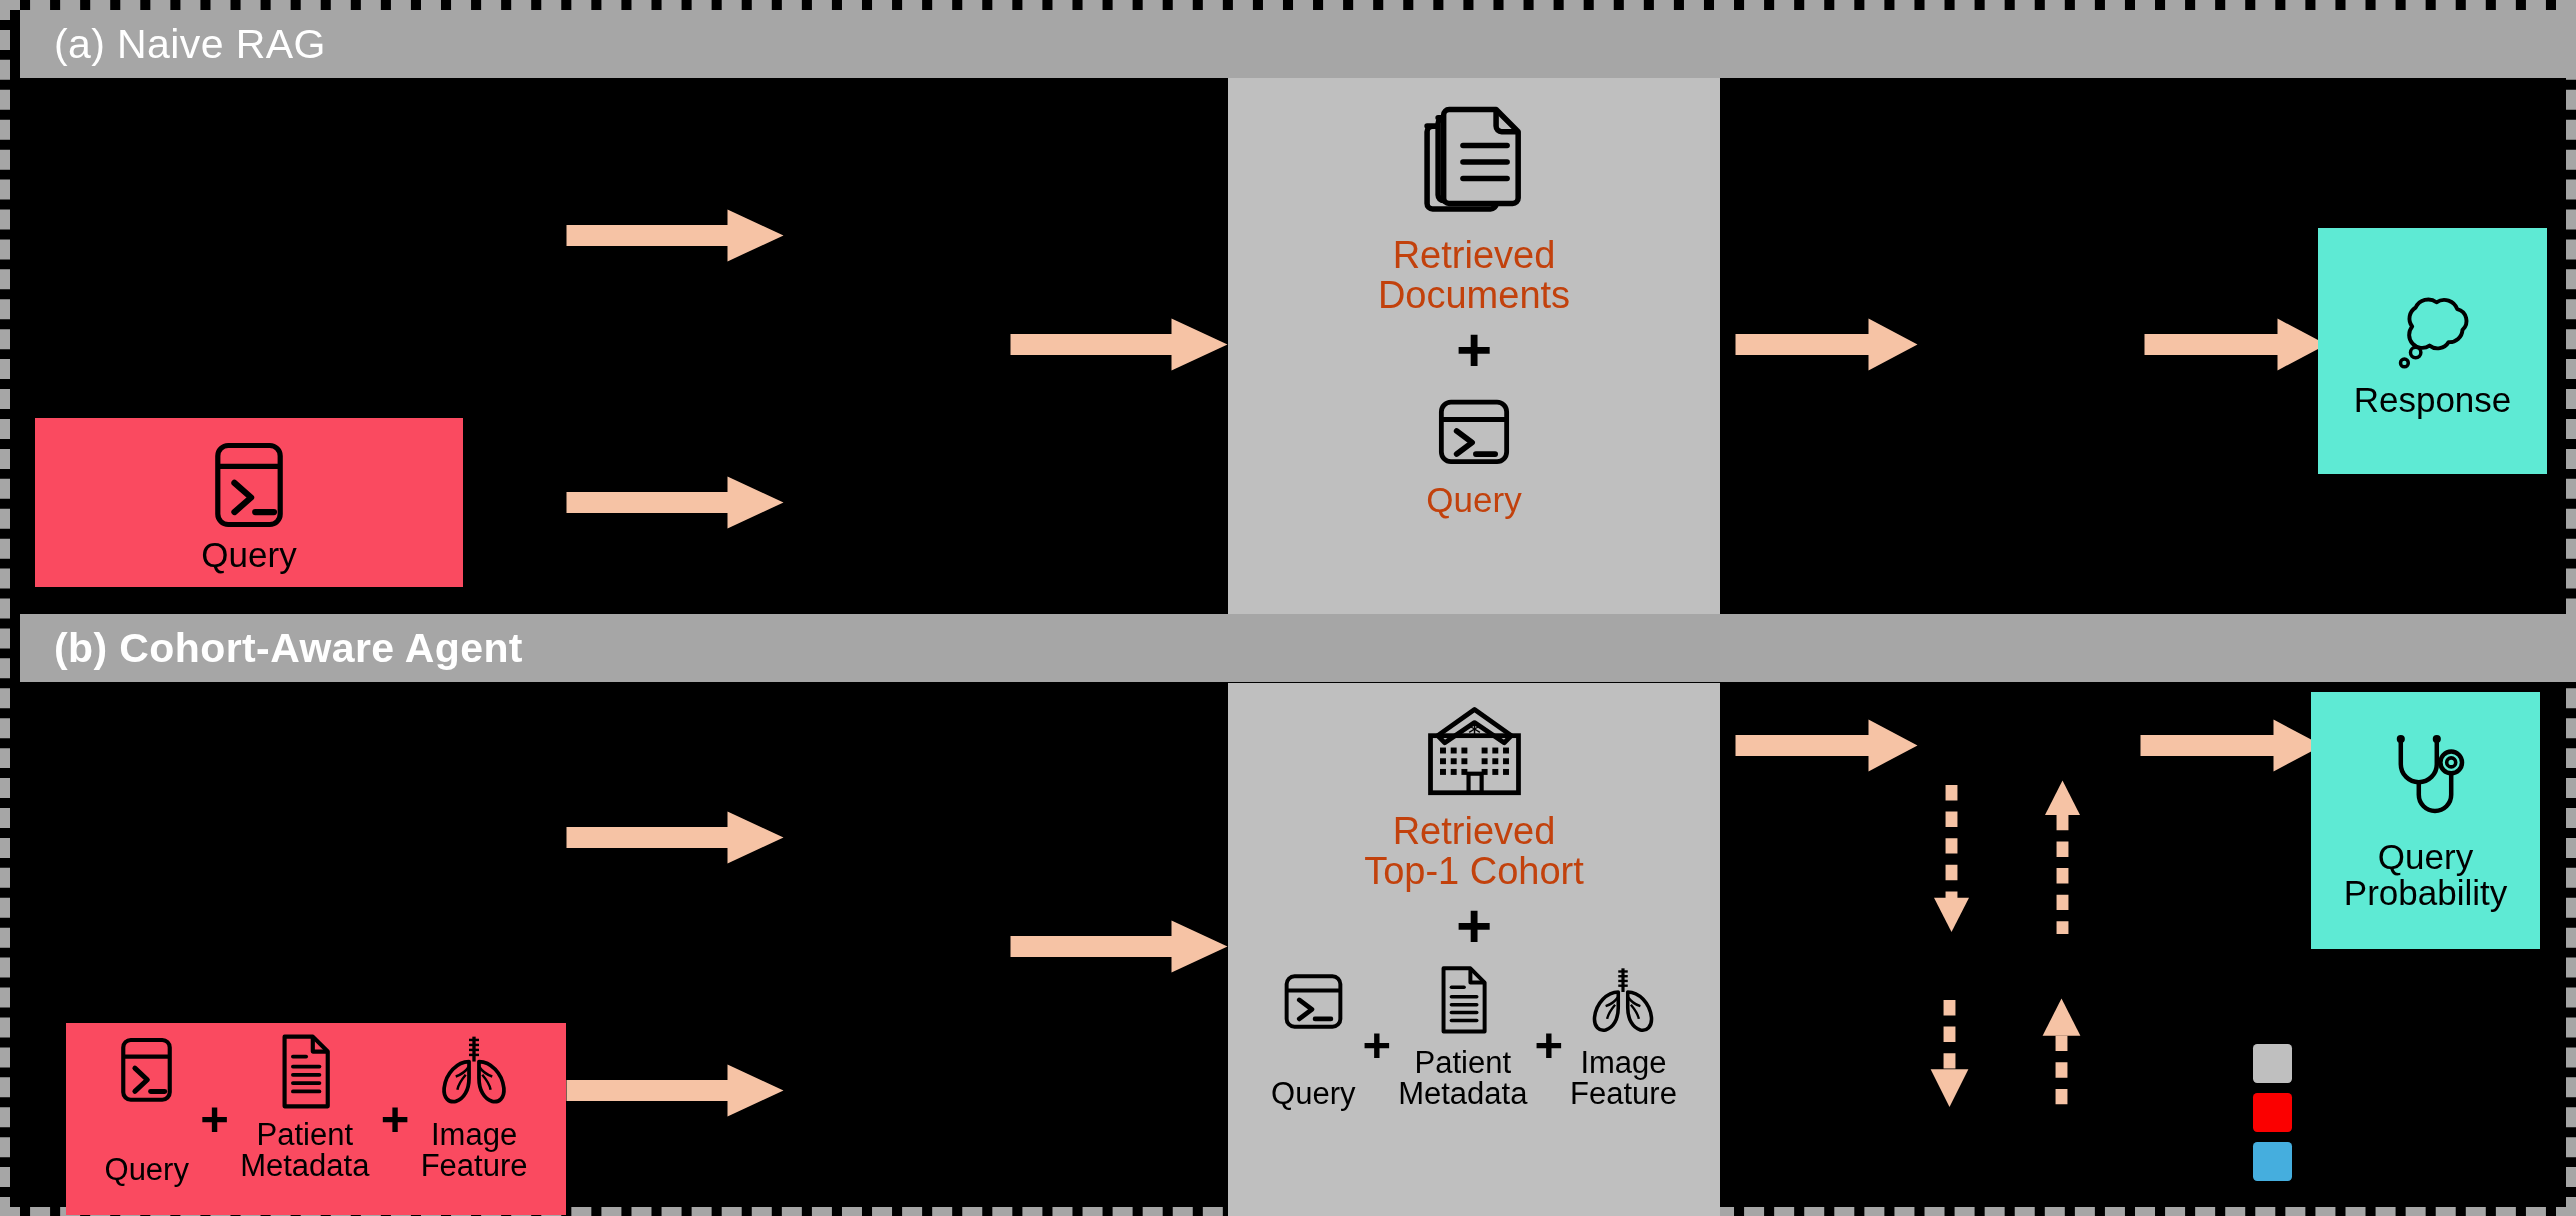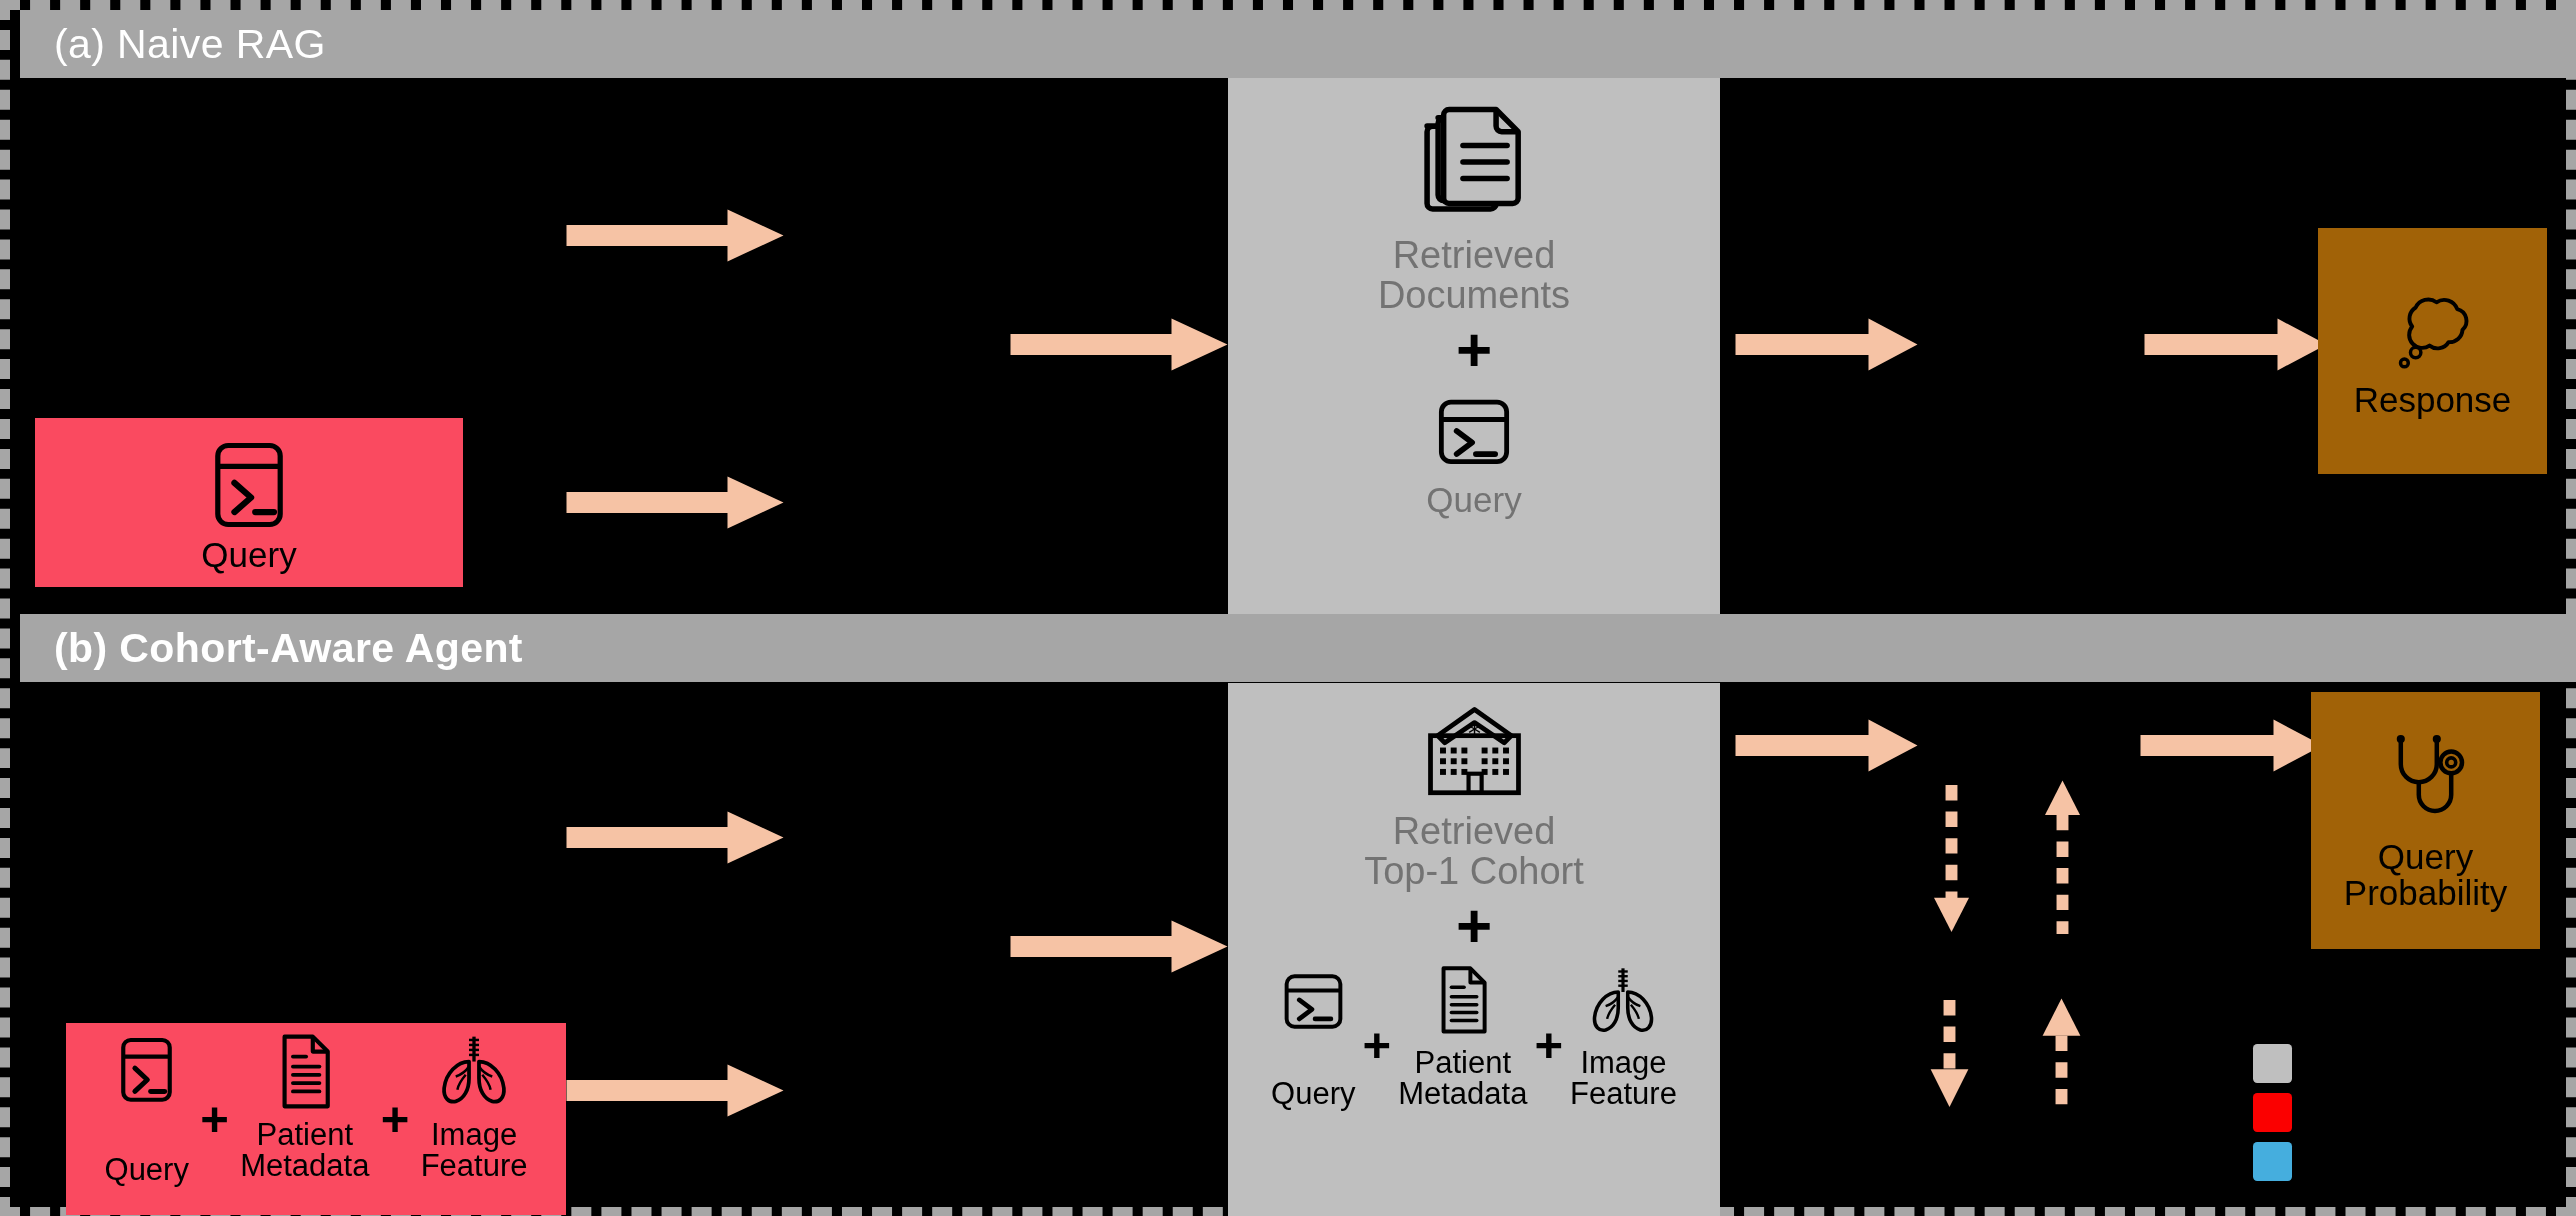--- a/index.html
+++ b/index.html
@@ -46,21 +46,21 @@
   
   .box{
     position:absolute;
     display:flex;
     flex-direction:column;
     align-items:center;
     justify-content:center;
     box-sizing:border-box;
   }
   .box-pink{background:#fa4a60;}
-  .box-blue{background:#a16207;}
+  .box-blue{background:#5eead4;}
   .box-label{
     color:#000;
     font-size:35px;
     line-height:1.02;
     text-align:center;
     white-space:pre-line;
   }
 
   
   .icon-row{
@@ -89,21 +89,21 @@
     margin-top:-25px;
   }
 
   
   .stack{
     position:absolute;
     display:flex;flex-direction:column;
     align-items:center;
   }
   .stack .title{
-    color:#737373;
+    color:#c2410c;
     font-size:38px;
     line-height:1.06;
     text-align:center;
     white-space:pre-line;
     margin-top:4.2px;
   }
   .big-plus{
     color:#000;
     font-size:62px;
     font-weight:bold;

